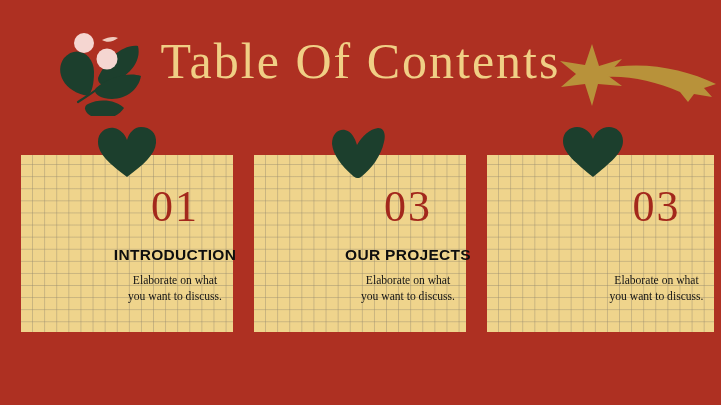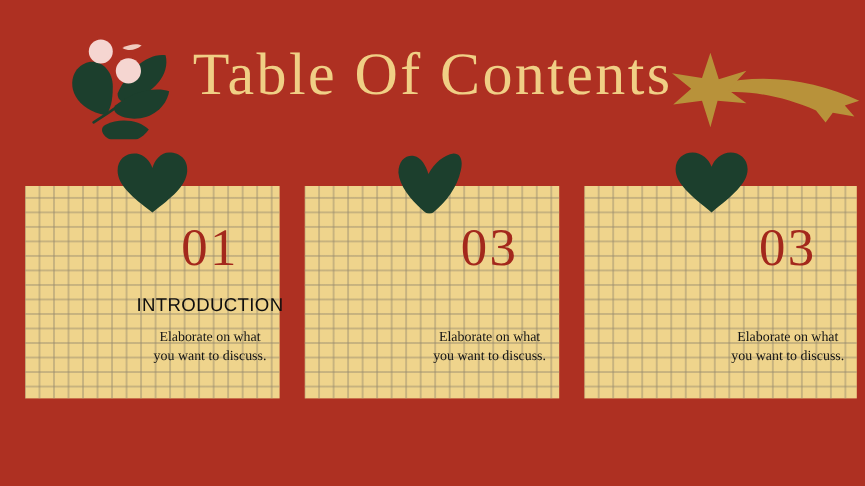--- a/index.html
+++ b/index.html
@@ -91,21 +91,21 @@
     line-height: 1;
     font-weight: 400;
   }
   .card-heading {
     position: absolute;
     left: 0;
     right: 0;
     top: 92px;
     font-family: "Liberation Sans", sans-serif;
     font-size: 15.5px;
-    font-weight: normal;
+    font-weight: bold;
     color: #0e0e0e;
     letter-spacing: 0.3px;
     line-height: 1;
   }
   .card-body {
     position: absolute;
     left: 0;
     right: 0;
     top: 118px;
     font-family: Liberation Serif, serif;
@@ -168,20 +168,21 @@
         <div class="card-number">01</div>
         <div class="card-heading">INTRODUCTION</div>
         <div class="card-body">Elaborate on what
 you want to discuss.</div>
       </div>
     </div>
 
     <div class="card card-2">
       <div class="card-inner">
         <div class="card-number">03</div>
+        <div class="card-heading">OUR PROJECTS</div>
         <div class="card-body">Elaborate on what
 you want to discuss.</div>
       </div>
     </div>
 
     <div class="card card-3">
       <div class="card-inner">
         <div class="card-number">03</div>
         <div class="card-body">Elaborate on what
 you want to discuss.</div>

